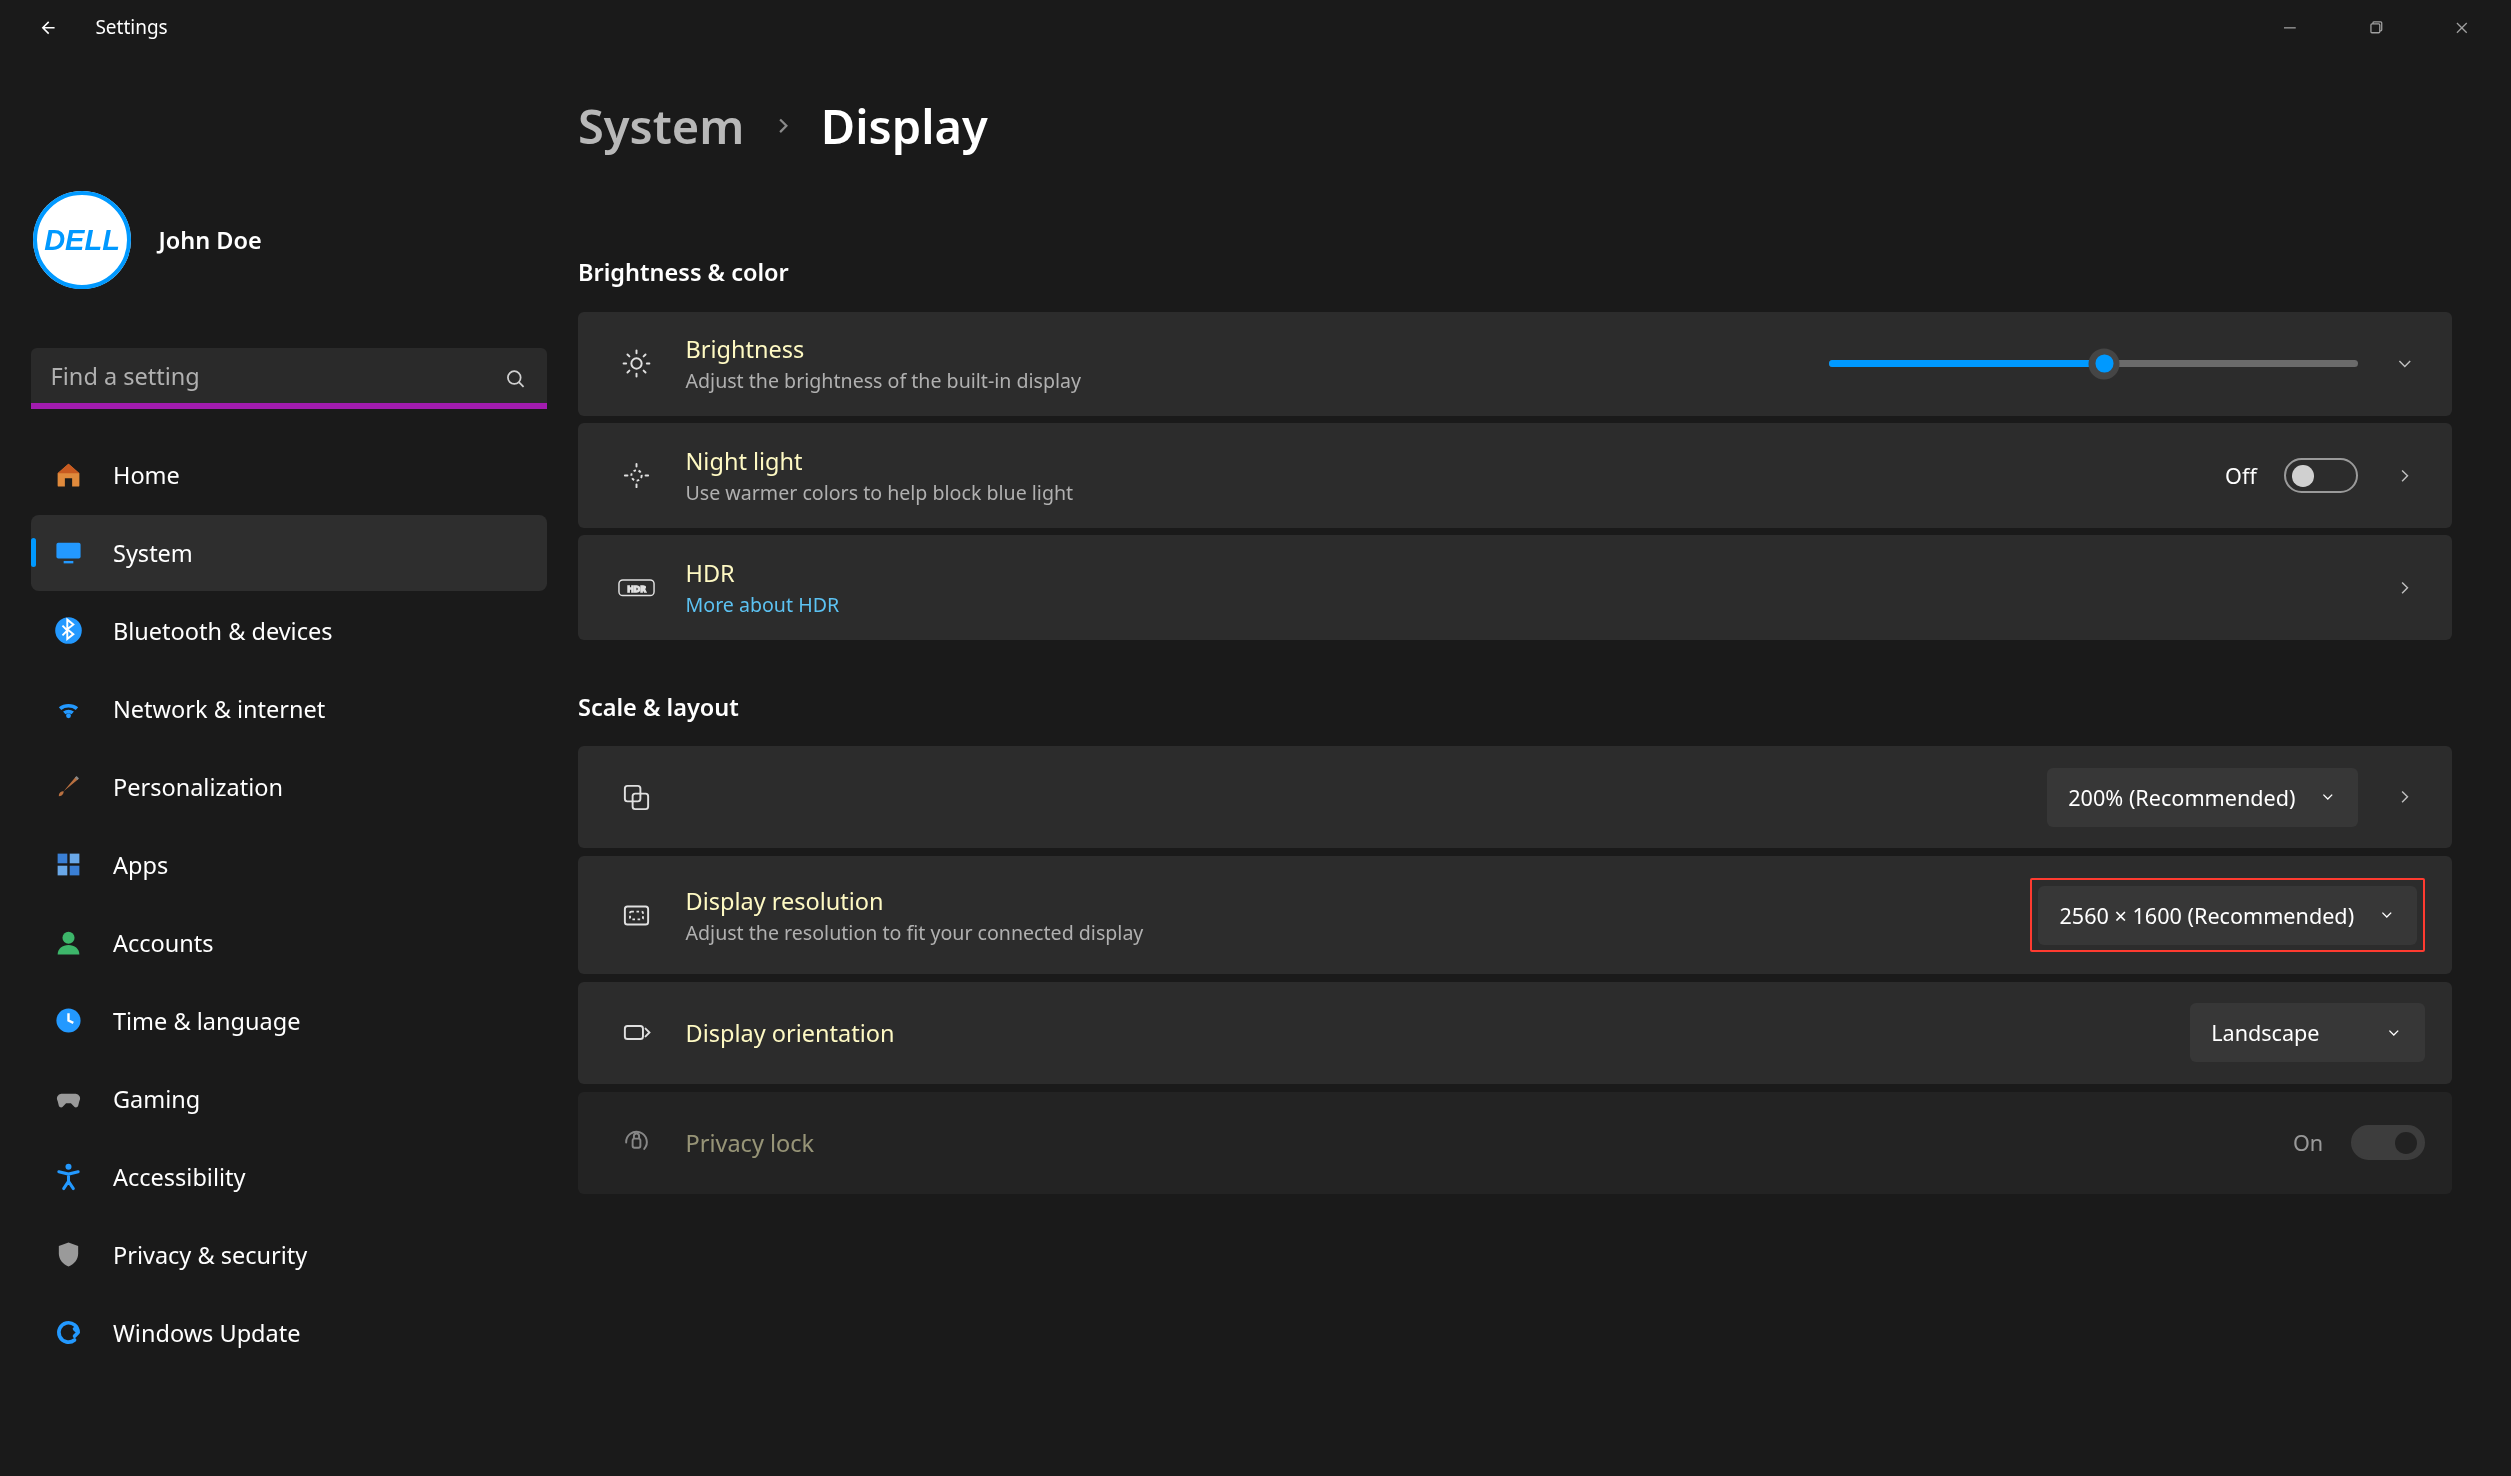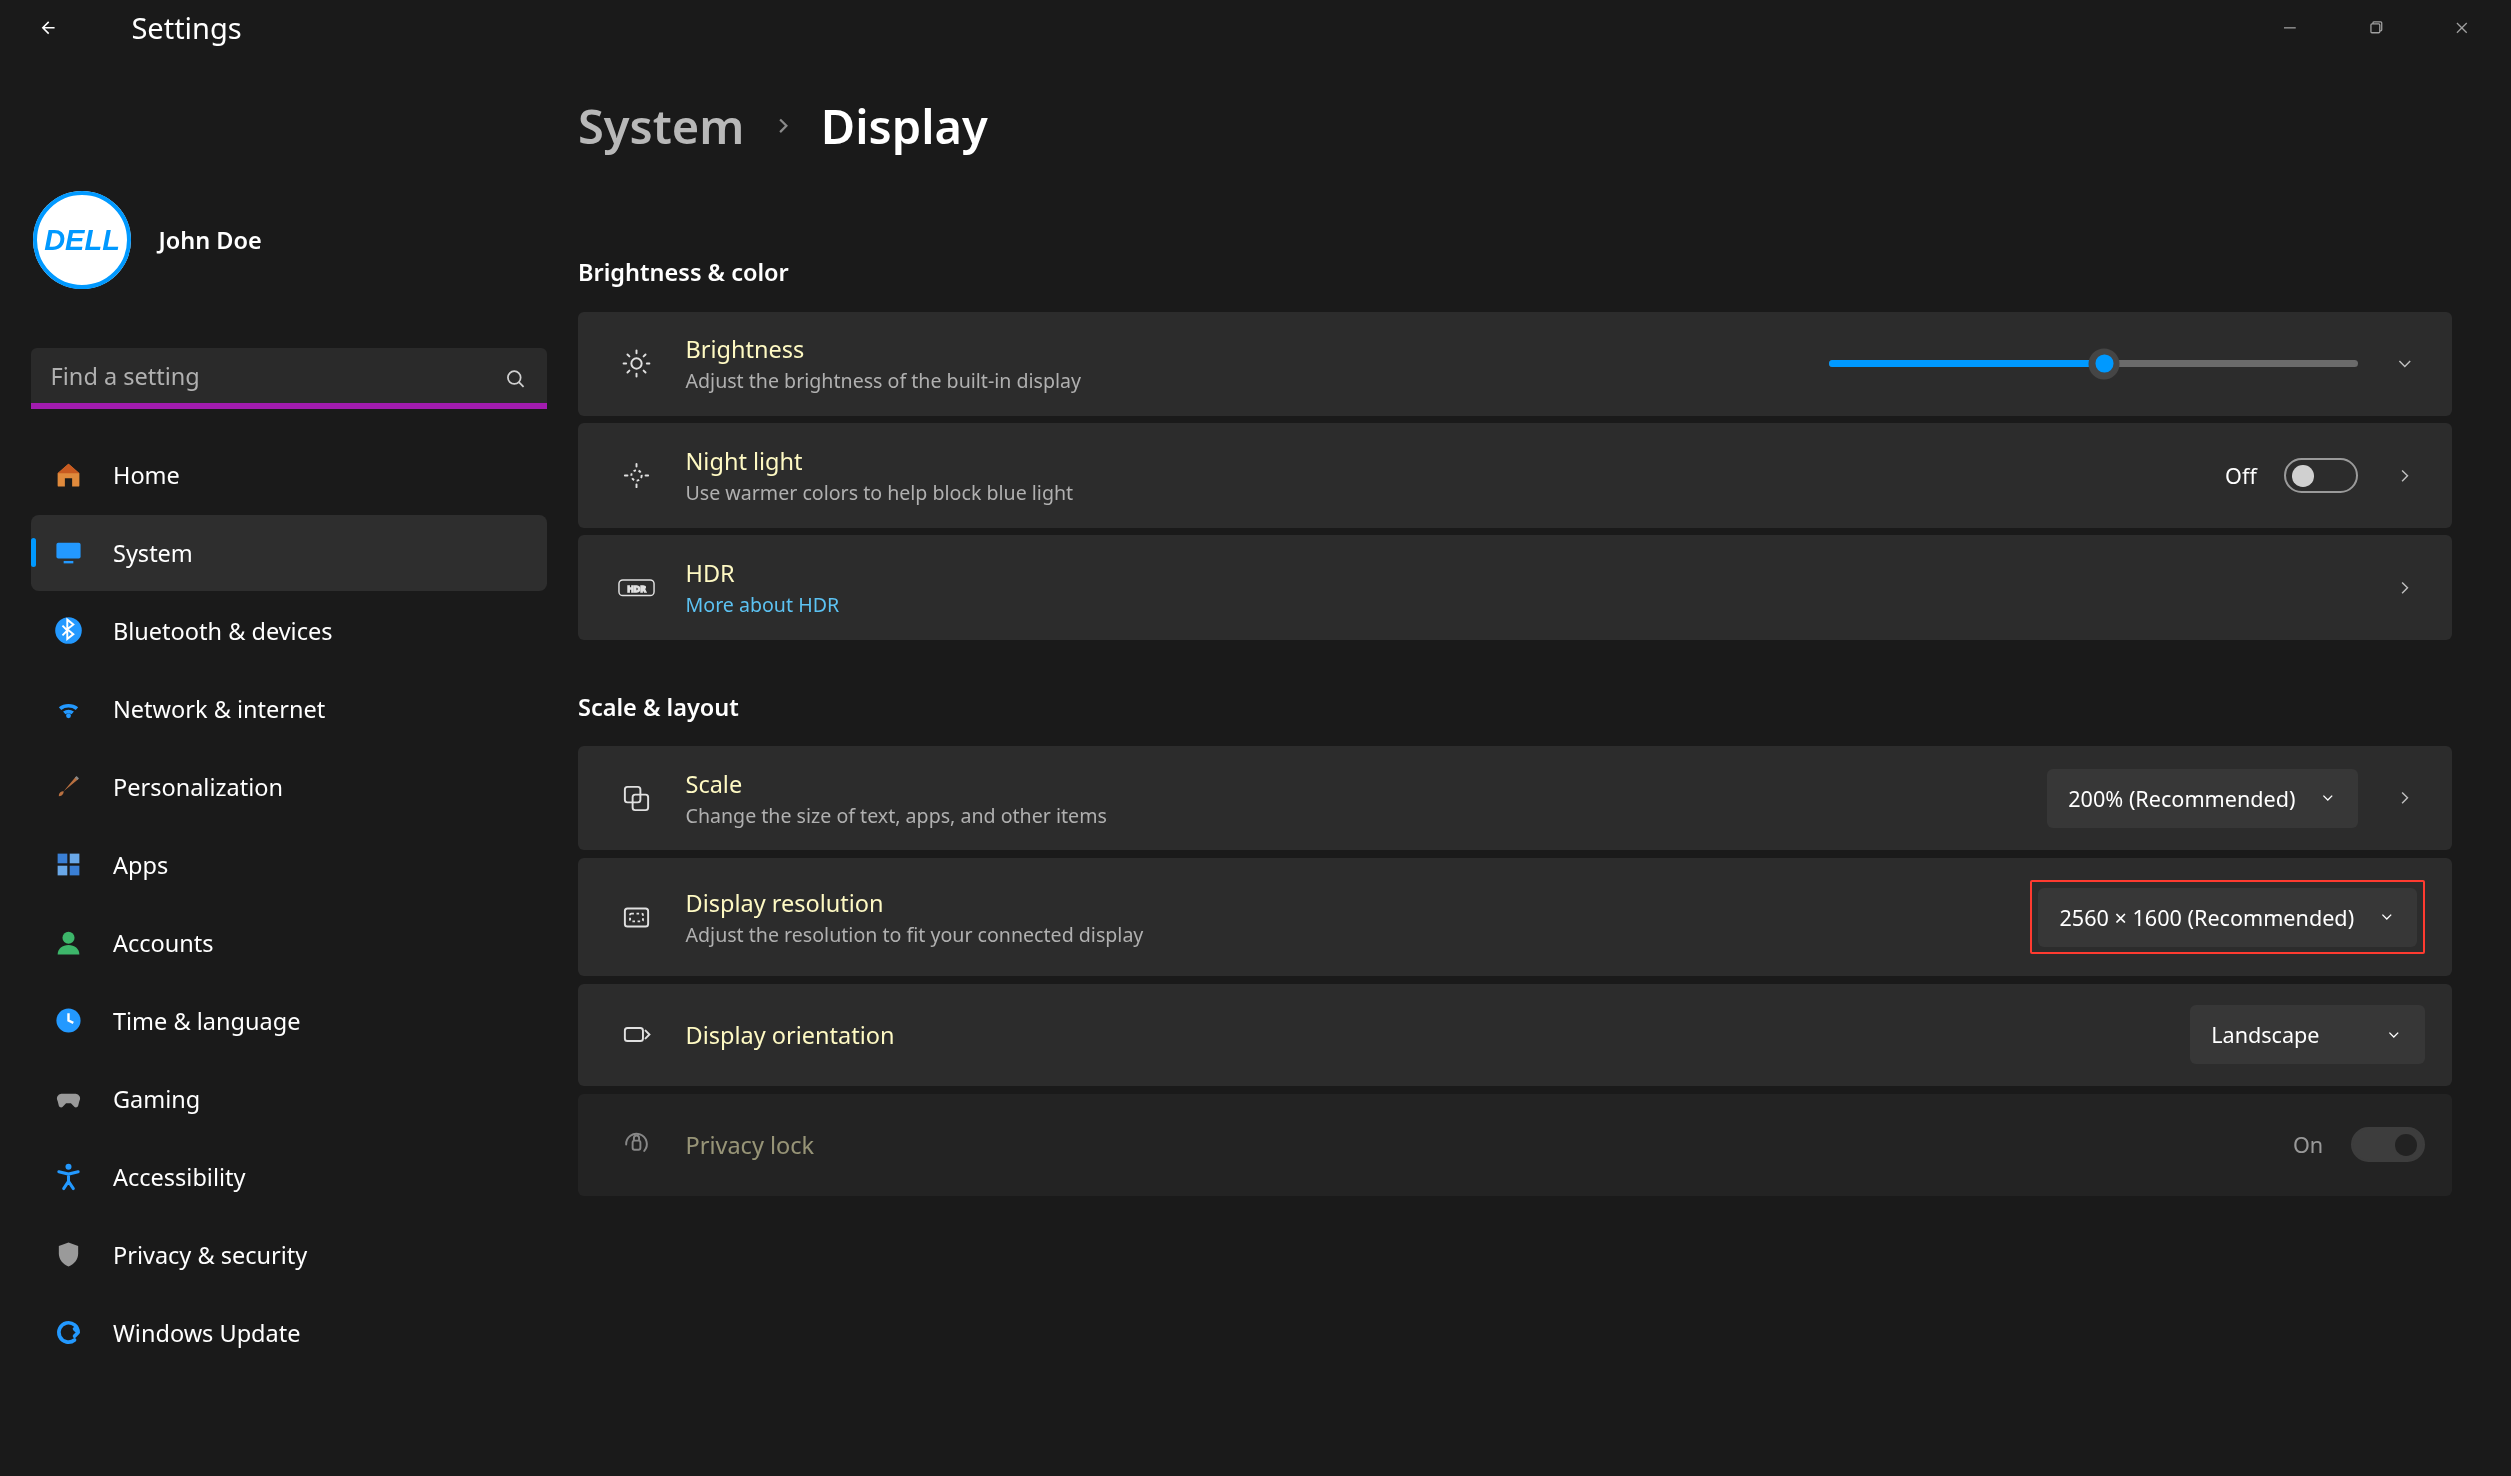--- a/index.html
+++ b/index.html
@@ -15,21 +15,21 @@
     --select-bg:#373737;
     --highlight:#3e3e3e;
   }
   *{box-sizing:border-box;font-family:"Segoe UI",system-ui,sans-serif;}
   html,body{margin:0;padding:0;background:var(--bg);color:var(--text);height:100%;overflow:hidden;}
   body{width:2511px;height:1476px;position:relative;display:flex;flex-direction:column;}
   
   .titlebar{height:55px;display:flex;align-items:center;justify-content:space-between;padding:0 5.9px 0 33px;}
   .titlebar-left{display:flex;align-items:center;gap:35px;}
   .back-btn{width:27.4px;height:27.4px;display:flex;align-items:center;justify-content:center;color:var(--text);}
-  .app-title{font-size:29px;font-weight:400;margin-left:36px;}
+  .app-title{font-size:19px;font-weight:400;}
   .win-controls{display:flex;}
   .win-btn{width:86px;height:49px;display:flex;align-items:center;justify-content:center;color:#a0a0a0;}
   
   .content{flex:1;display:flex;min-height:0;}
   .sidebar{width:578px;flex-shrink:0;padding:23.5px 31px 0 31px;display:flex;flex-direction:column;justify-content:center;}
   .profile{display:flex;align-items:center;gap:27.4px;margin-bottom:59px;margin-top:9.8px;margin-left:2px;}
   .avatar{width:98px;height:98px;border-radius:50%;background:#fff;position:relative;display:flex;align-items:center;justify-content:center;}
   .avatar-ring{position:absolute;inset:0;border-radius:50%;border:4.9px solid var(--accent);}
   .avatar-text{color:var(--accent);font-weight:700;font-size:29px;font-family:sans-serif;font-style:italic;}
   .profile-name{font-size:23.5px;font-weight:600;}
@@ -346,24 +346,20 @@
     <div class="section-title">Scale &amp; layout</div>
     <div class="cards">
 
       <div class="card">
         <span class="card-icon">
             <svg width="31" height="31" viewBox="0 0 24 24" fill="none" stroke="currentColor" stroke-width="1.5">
               <rect x="3" y="3" width="12" height="12" rx="2"></rect>
               <rect x="9" y="9" width="12" height="12" rx="2"></rect>
             </svg>
           </span>
-        <div class="card-text">
-          <span class="card-title">Scale</span>
-          <span class="card-sub">Change the size of text, apps, and other items</span>
-        </div>
         <div class="card-spacer"></div>
         <div class="card-right">
           <div class="select-btn">
             <span>200% (Recommended)</span>
             <svg width="17.6" height="17.6" viewBox="0 0 24 24" fill="none" stroke="currentColor" stroke-width="1.8">
                 <path d="M6 9l6 6 6-6"></path>
               </svg>
           </div>
           <span class="chev">
               <svg width="21.6" height="21.6" viewBox="0 0 24 24" fill="none" stroke="currentColor" stroke-width="1.6">

